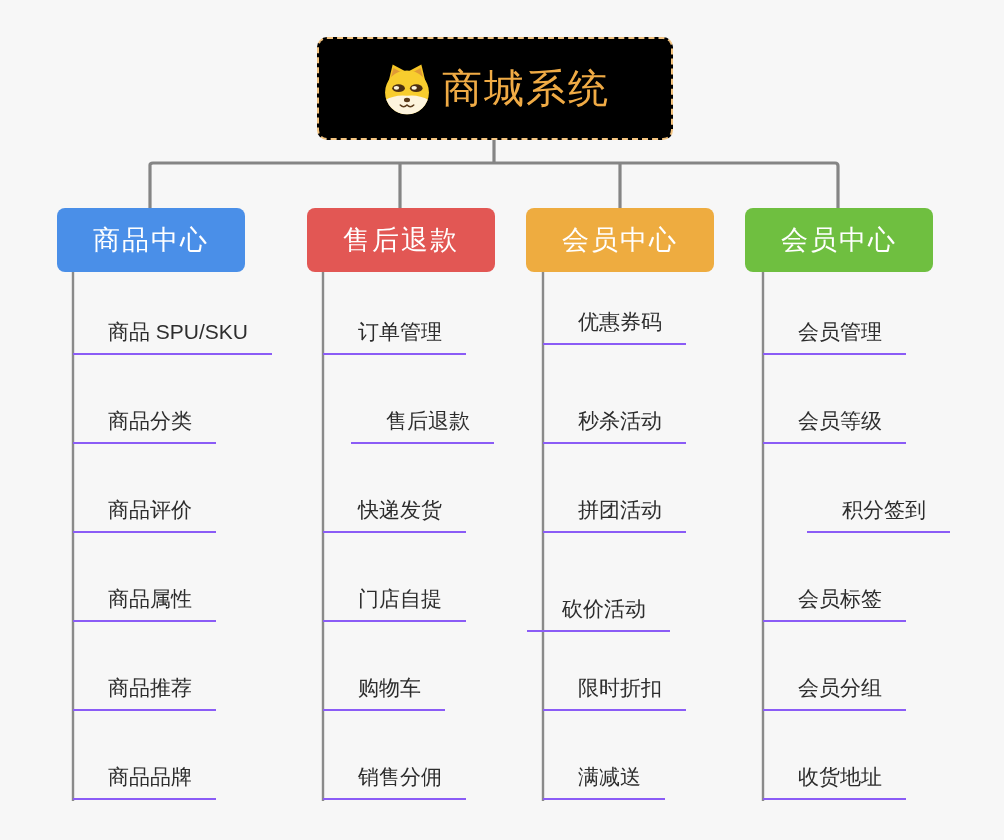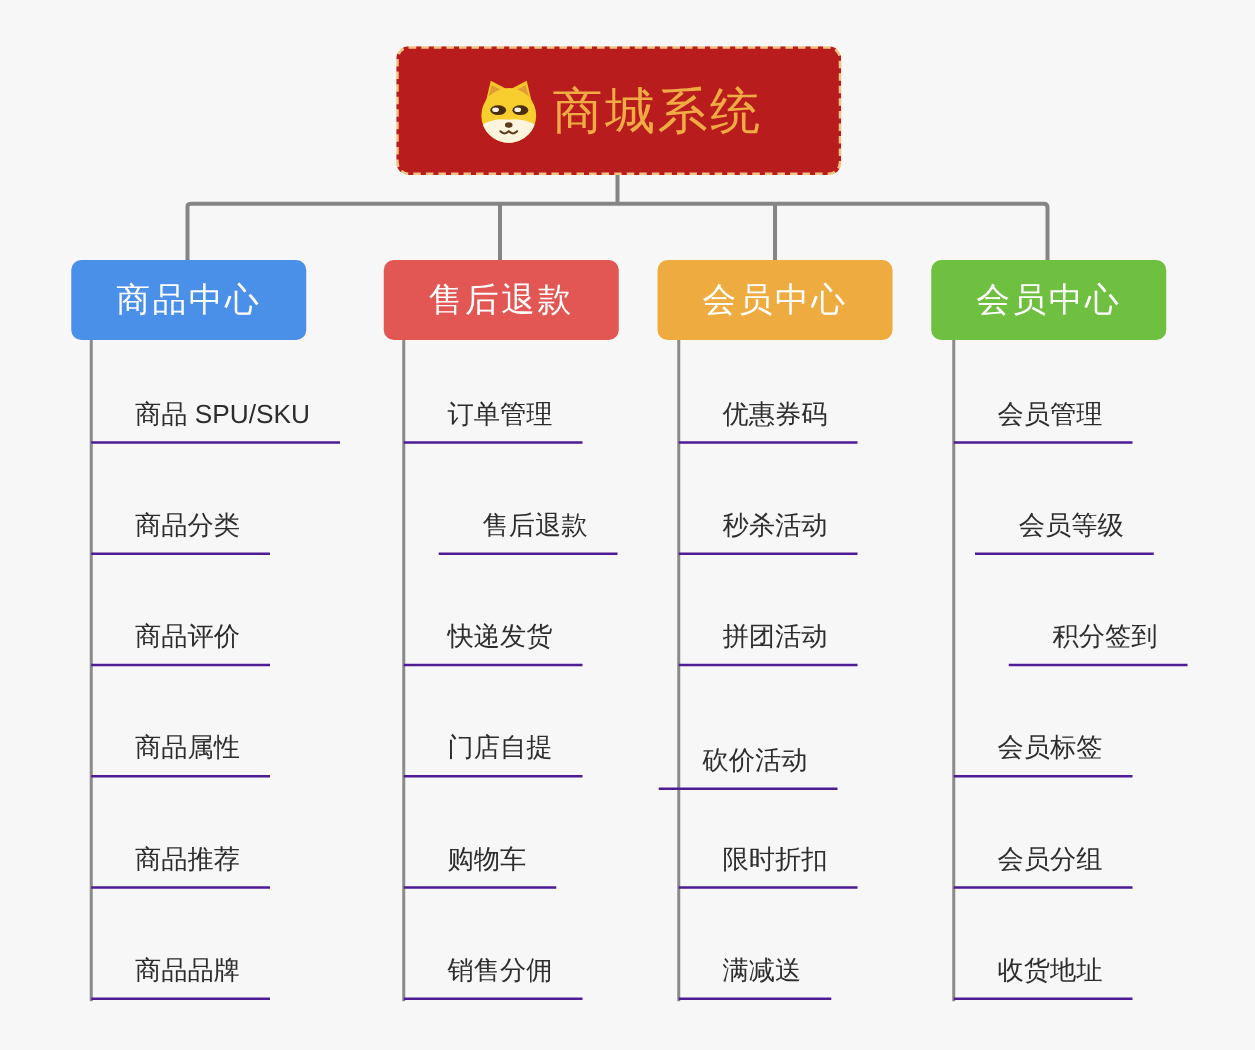--- a/index.html
+++ b/index.html
@@ -22,21 +22,21 @@
     pointer-events: none;
   }
   
   .root-node {
     position: absolute;
     left: 317px;
     top: 37px;
     width: 356px;
     height: 103px;
     box-sizing: border-box;
-    background: #b91c1c;
+    background: #000000;
     border: 2px dashed #f2c380;
     border-radius: 10px;
     display: flex;
     align-items: center;
     justify-content: center;
     gap: 8px;
   }
   .root-title {
     font-size: 40px;
     font-weight: 500;
@@ -61,21 +61,21 @@
     color: #ffffff;
     font-size: 27px;
     letter-spacing: 2px;
     white-space: nowrap;
     cursor: default;
   }
   
   .branch-item {
     position: absolute;
     padding: 0 24px 6px 35px;
-    border-bottom: 2px solid #4c1d95;
+    border-bottom: 2px solid #8b5cf6;
     font-size: 21px;
     line-height: 30px;
     color: #2d2d2d;
     white-space: nowrap;
     cursor: default;
   }
 </style>
 </head>
 <body>
 
@@ -132,26 +132,26 @@
     <div class="branch-item" style="left: 73px; top: 673px;">商品推荐</div>
     <div class="branch-item" style="left: 73px; top: 762px;">商品品牌</div>
     <div class="branch-header" style="left: 307px; top: 208px; background: rgb(226, 87, 84);">售后退款</div>
     <div class="branch-item" style="left: 323px; top: 317px;">订单管理</div>
     <div class="branch-item" style="left: 323px; top: 406px; margin-left: 28px;">售后退款</div>
     <div class="branch-item" style="left: 323px; top: 495px;">快递发货</div>
     <div class="branch-item" style="left: 323px; top: 584px;">门店自提</div>
     <div class="branch-item" style="left: 323px; top: 673px;">购物车</div>
     <div class="branch-item" style="left: 323px; top: 762px;">销售分佣</div>
     <div class="branch-header" style="left: 526px; top: 208px; background: rgb(238, 172, 64);">会员中心</div>
-    <div class="branch-item" style="left: 543px; top: 317px;">优惠券码</div>
+    <div class="branch-item" style="left: 543px; top: 307px;">优惠券码</div>
     <div class="branch-item" style="left: 543px; top: 406px;">秒杀活动</div>
     <div class="branch-item" style="left: 543px; top: 495px;">拼团活动</div>
     <div class="branch-item" style="left: 527px; top: 584px; margin-top: 10px;">砍价活动</div>
     <div class="branch-item" style="left: 543px; top: 673px;">限时折扣</div>
     <div class="branch-item" style="left: 543px; top: 762px;">满减送</div>
     <div class="branch-header" style="left: 745px; top: 208px; background: rgb(111, 191, 64);">会员中心</div>
     <div class="branch-item" style="left: 763px; top: 317px;">会员管理</div>
-    <div class="branch-item" style="left: 763px; top: 406px; margin-left: 17px;">会员等级</div>
+    <div class="branch-item" style="left: 763px; top: 406px;">会员等级</div>
     <div class="branch-item" style="left: 763px; top: 495px; margin-left: 44px;">积分签到</div>
     <div class="branch-item" style="left: 763px; top: 584px;">会员标签</div>
     <div class="branch-item" style="left: 763px; top: 673px;">会员分组</div>
     <div class="branch-item" style="left: 763px; top: 762px;">收货地址</div>
   </div>
 
 </body></html>

